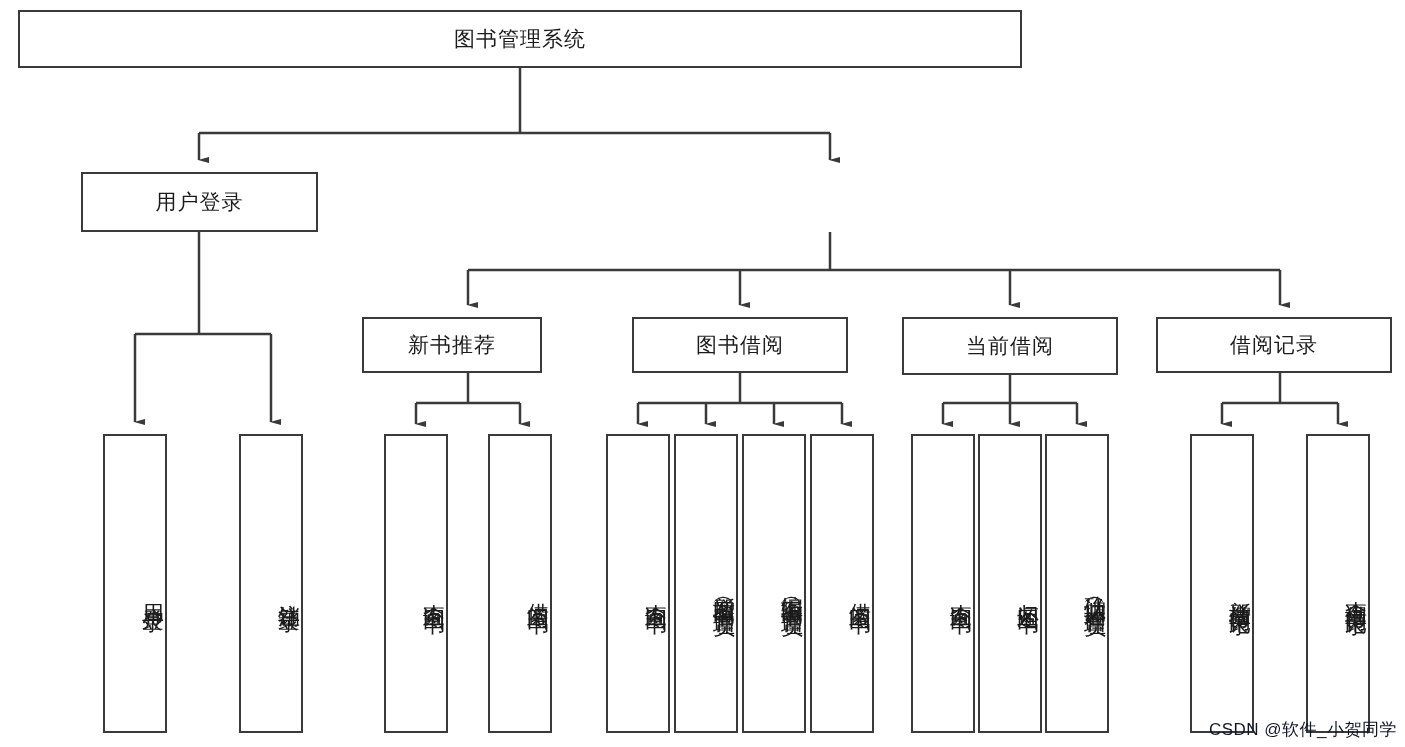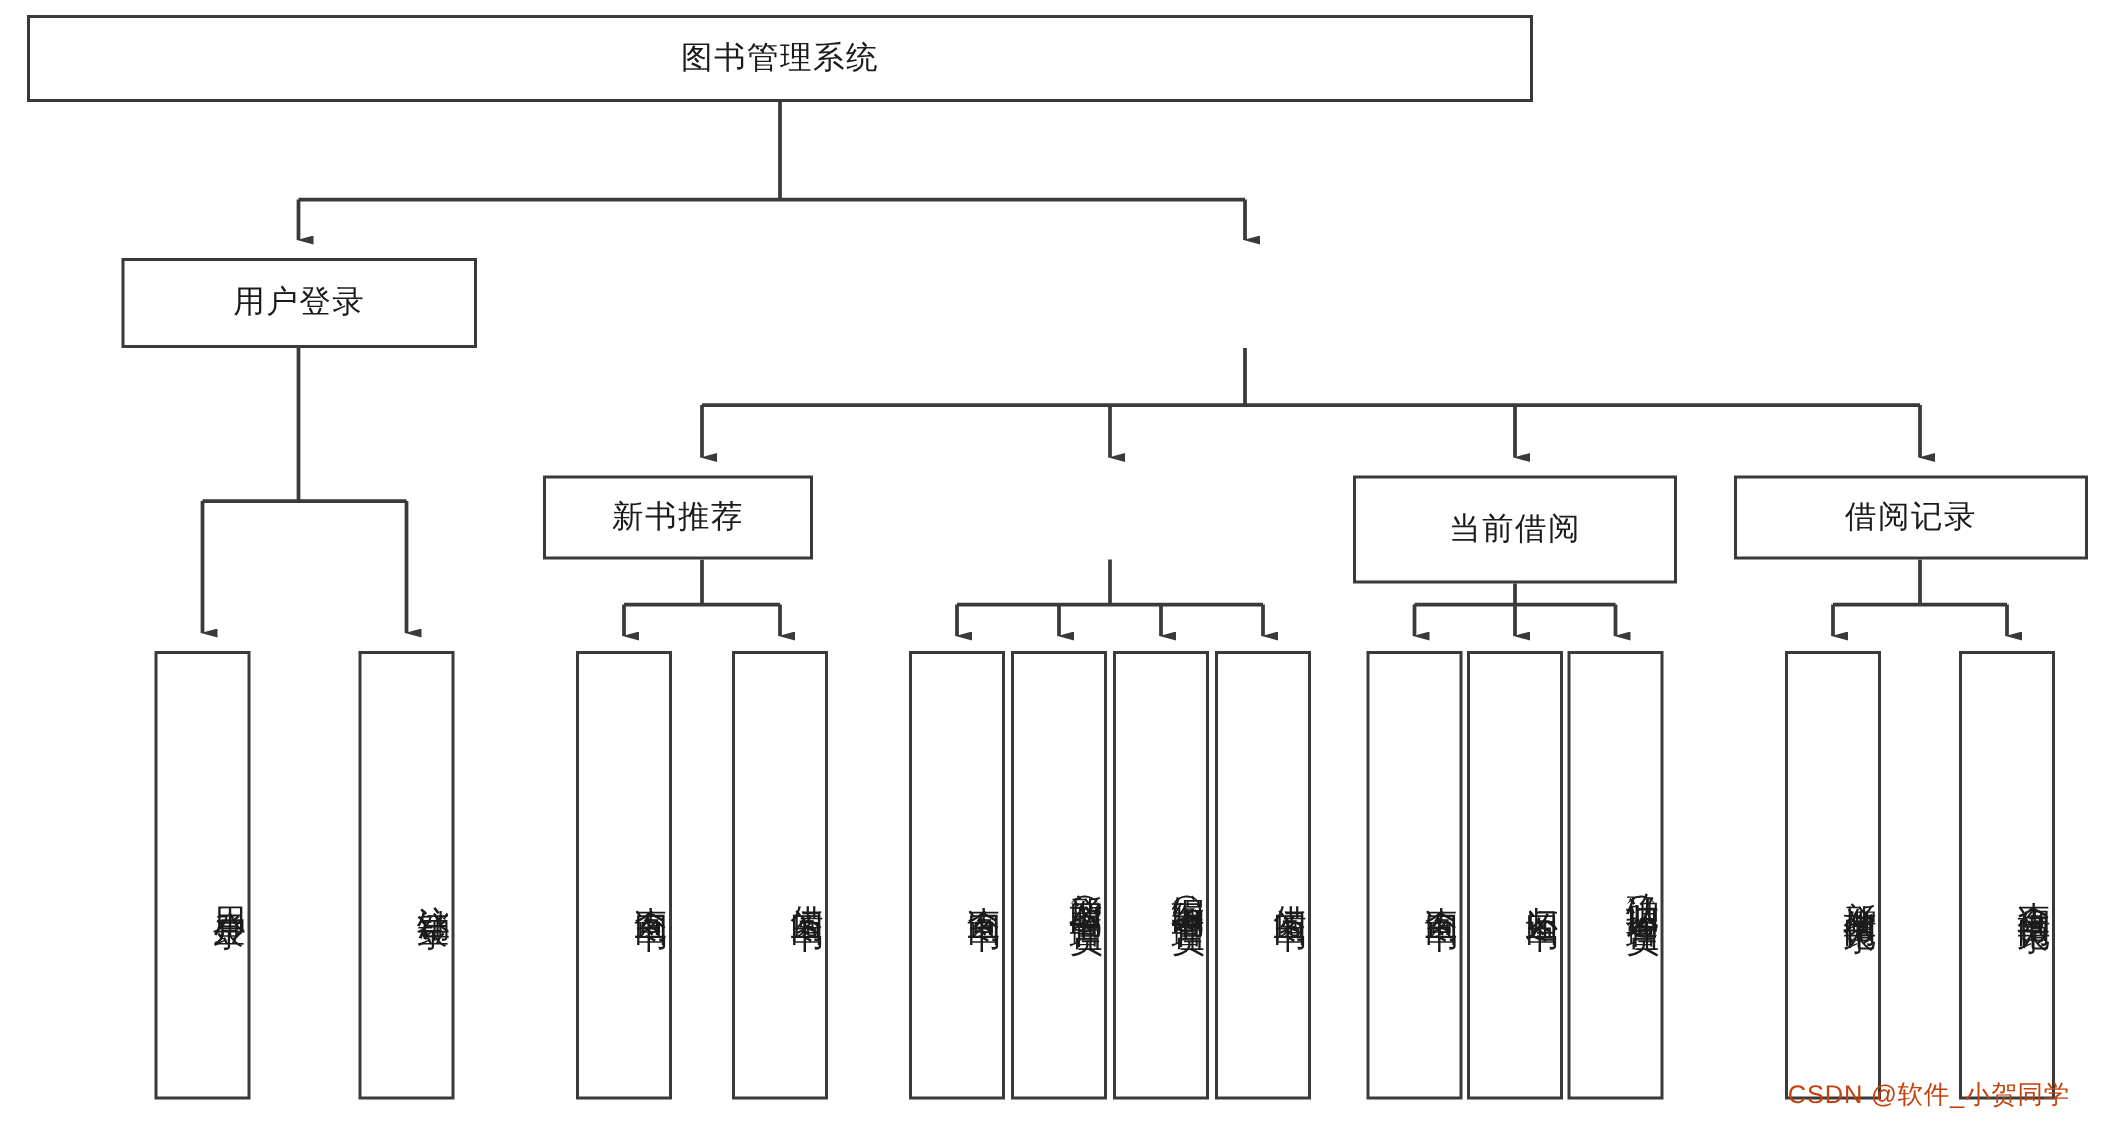--- a/index.html
+++ b/index.html
@@ -49,23 +49,23 @@
     line-height: 1.05;
   }
   .node.leaf .vtext {
     writing-mode: vertical-rl;
     text-orientation: upright;
     display: block;
     white-space: nowrap;
   }
   .watermark {
     position: absolute;
-    right: 25px;
+    right: 8px;
     bottom: 6px;
-    color: #c2410c;
+    color: #0f172a;
     font-size: 17px;
     letter-spacing: 0.5px;
     user-select: none;
     white-space: nowrap;
   }
 </style>
 </head>
 <body>
 
 <div id="canvas">
@@ -124,21 +124,24 @@
     <span>图书管理系统</span>
   </div>
 
   <div class="node" style="left:81px; top:172px; width:237px; height:60px;">
     <span>用户登录</span>
   </div>
 
   <div class="node" style="left:362px; top:317px; width:180px; height:56px;">
     <span>新书推荐</span>
   </div>
-  <div class="node" style="left:902px; top:317px; width:216px; height:72px;text-align:center;">
+  <div class="node" style="left:632px; top:317px; width:216px; height:56px;">
+    <span>图书借阅</span>
+  </div>
+  <div class="node" style="left:902px; top:317px; width:216px; height:58px;text-align:center;">
     <span>当前借阅</span>
   </div>
   <div class="node" style="left:1156px; top:317px; width:236px; height:56px;">
     <span>借阅记录</span>
   </div>
 
   <div class="node leaf" style="left:103px; top:434px; width:64px; height:299px;">
     <span class="vtext">用户登录</span>
   </div>
   <div class="node leaf" style="left:239px; top:434px; width:64px; height:299px;">

